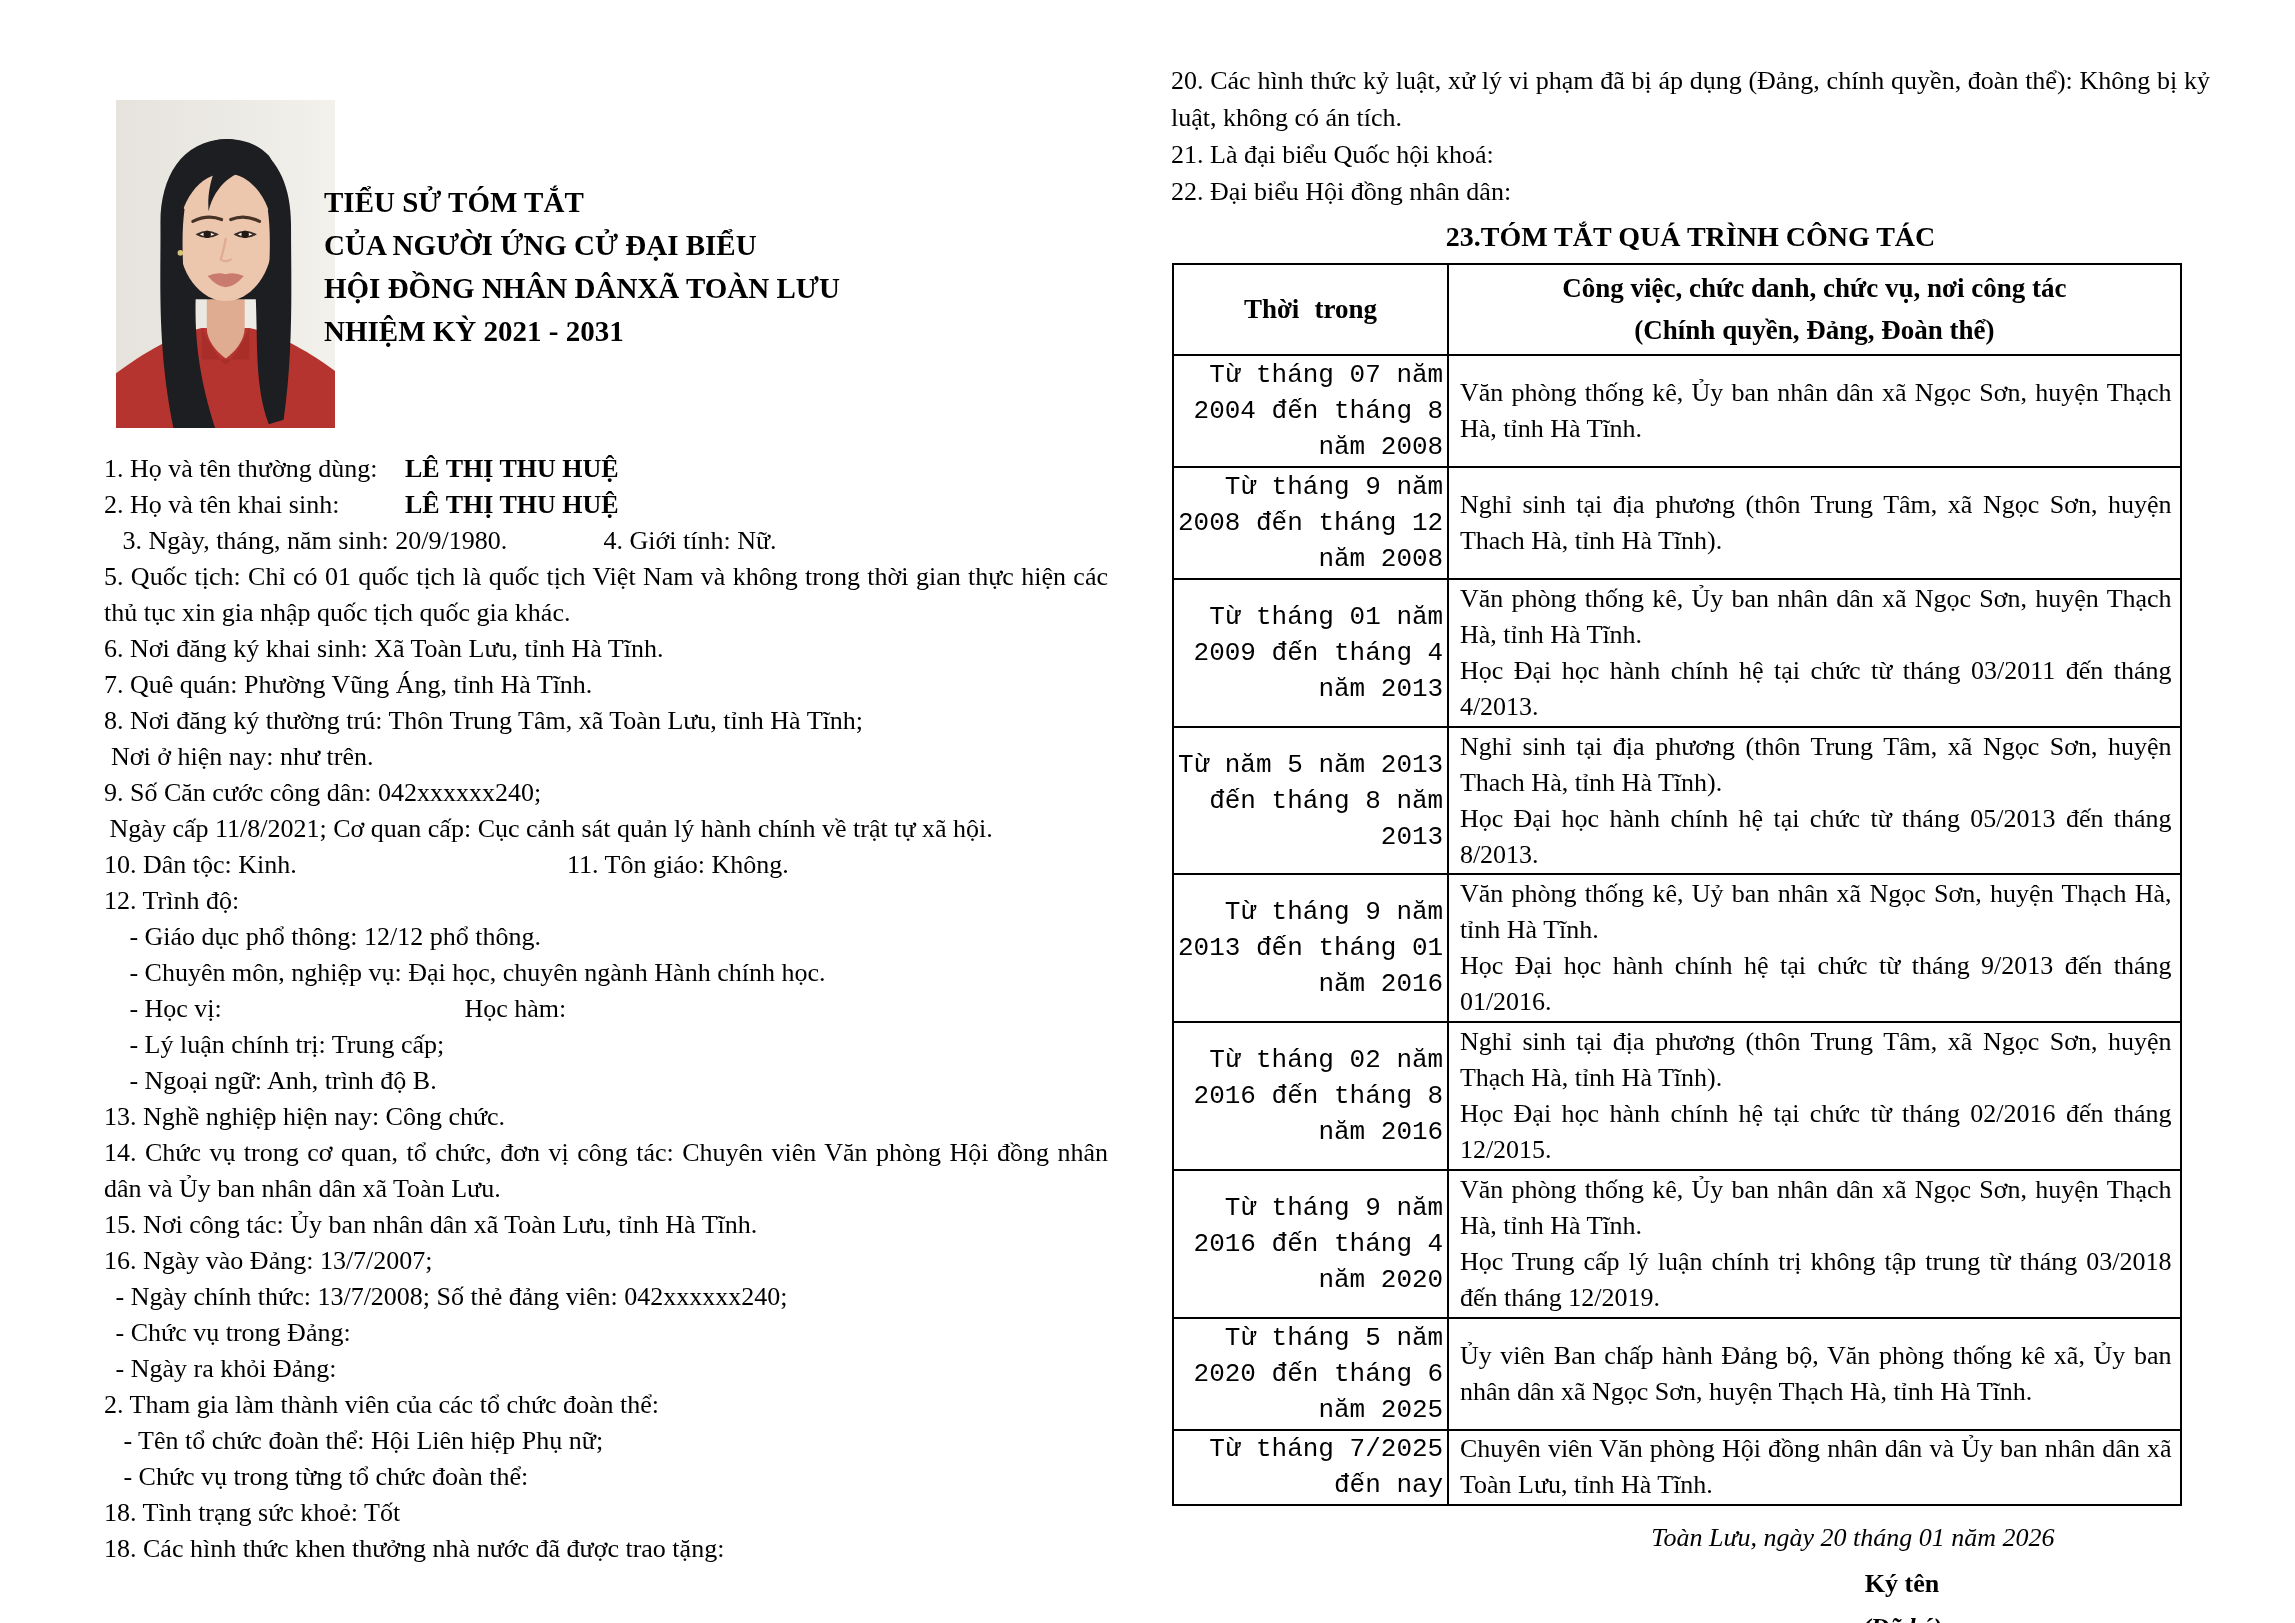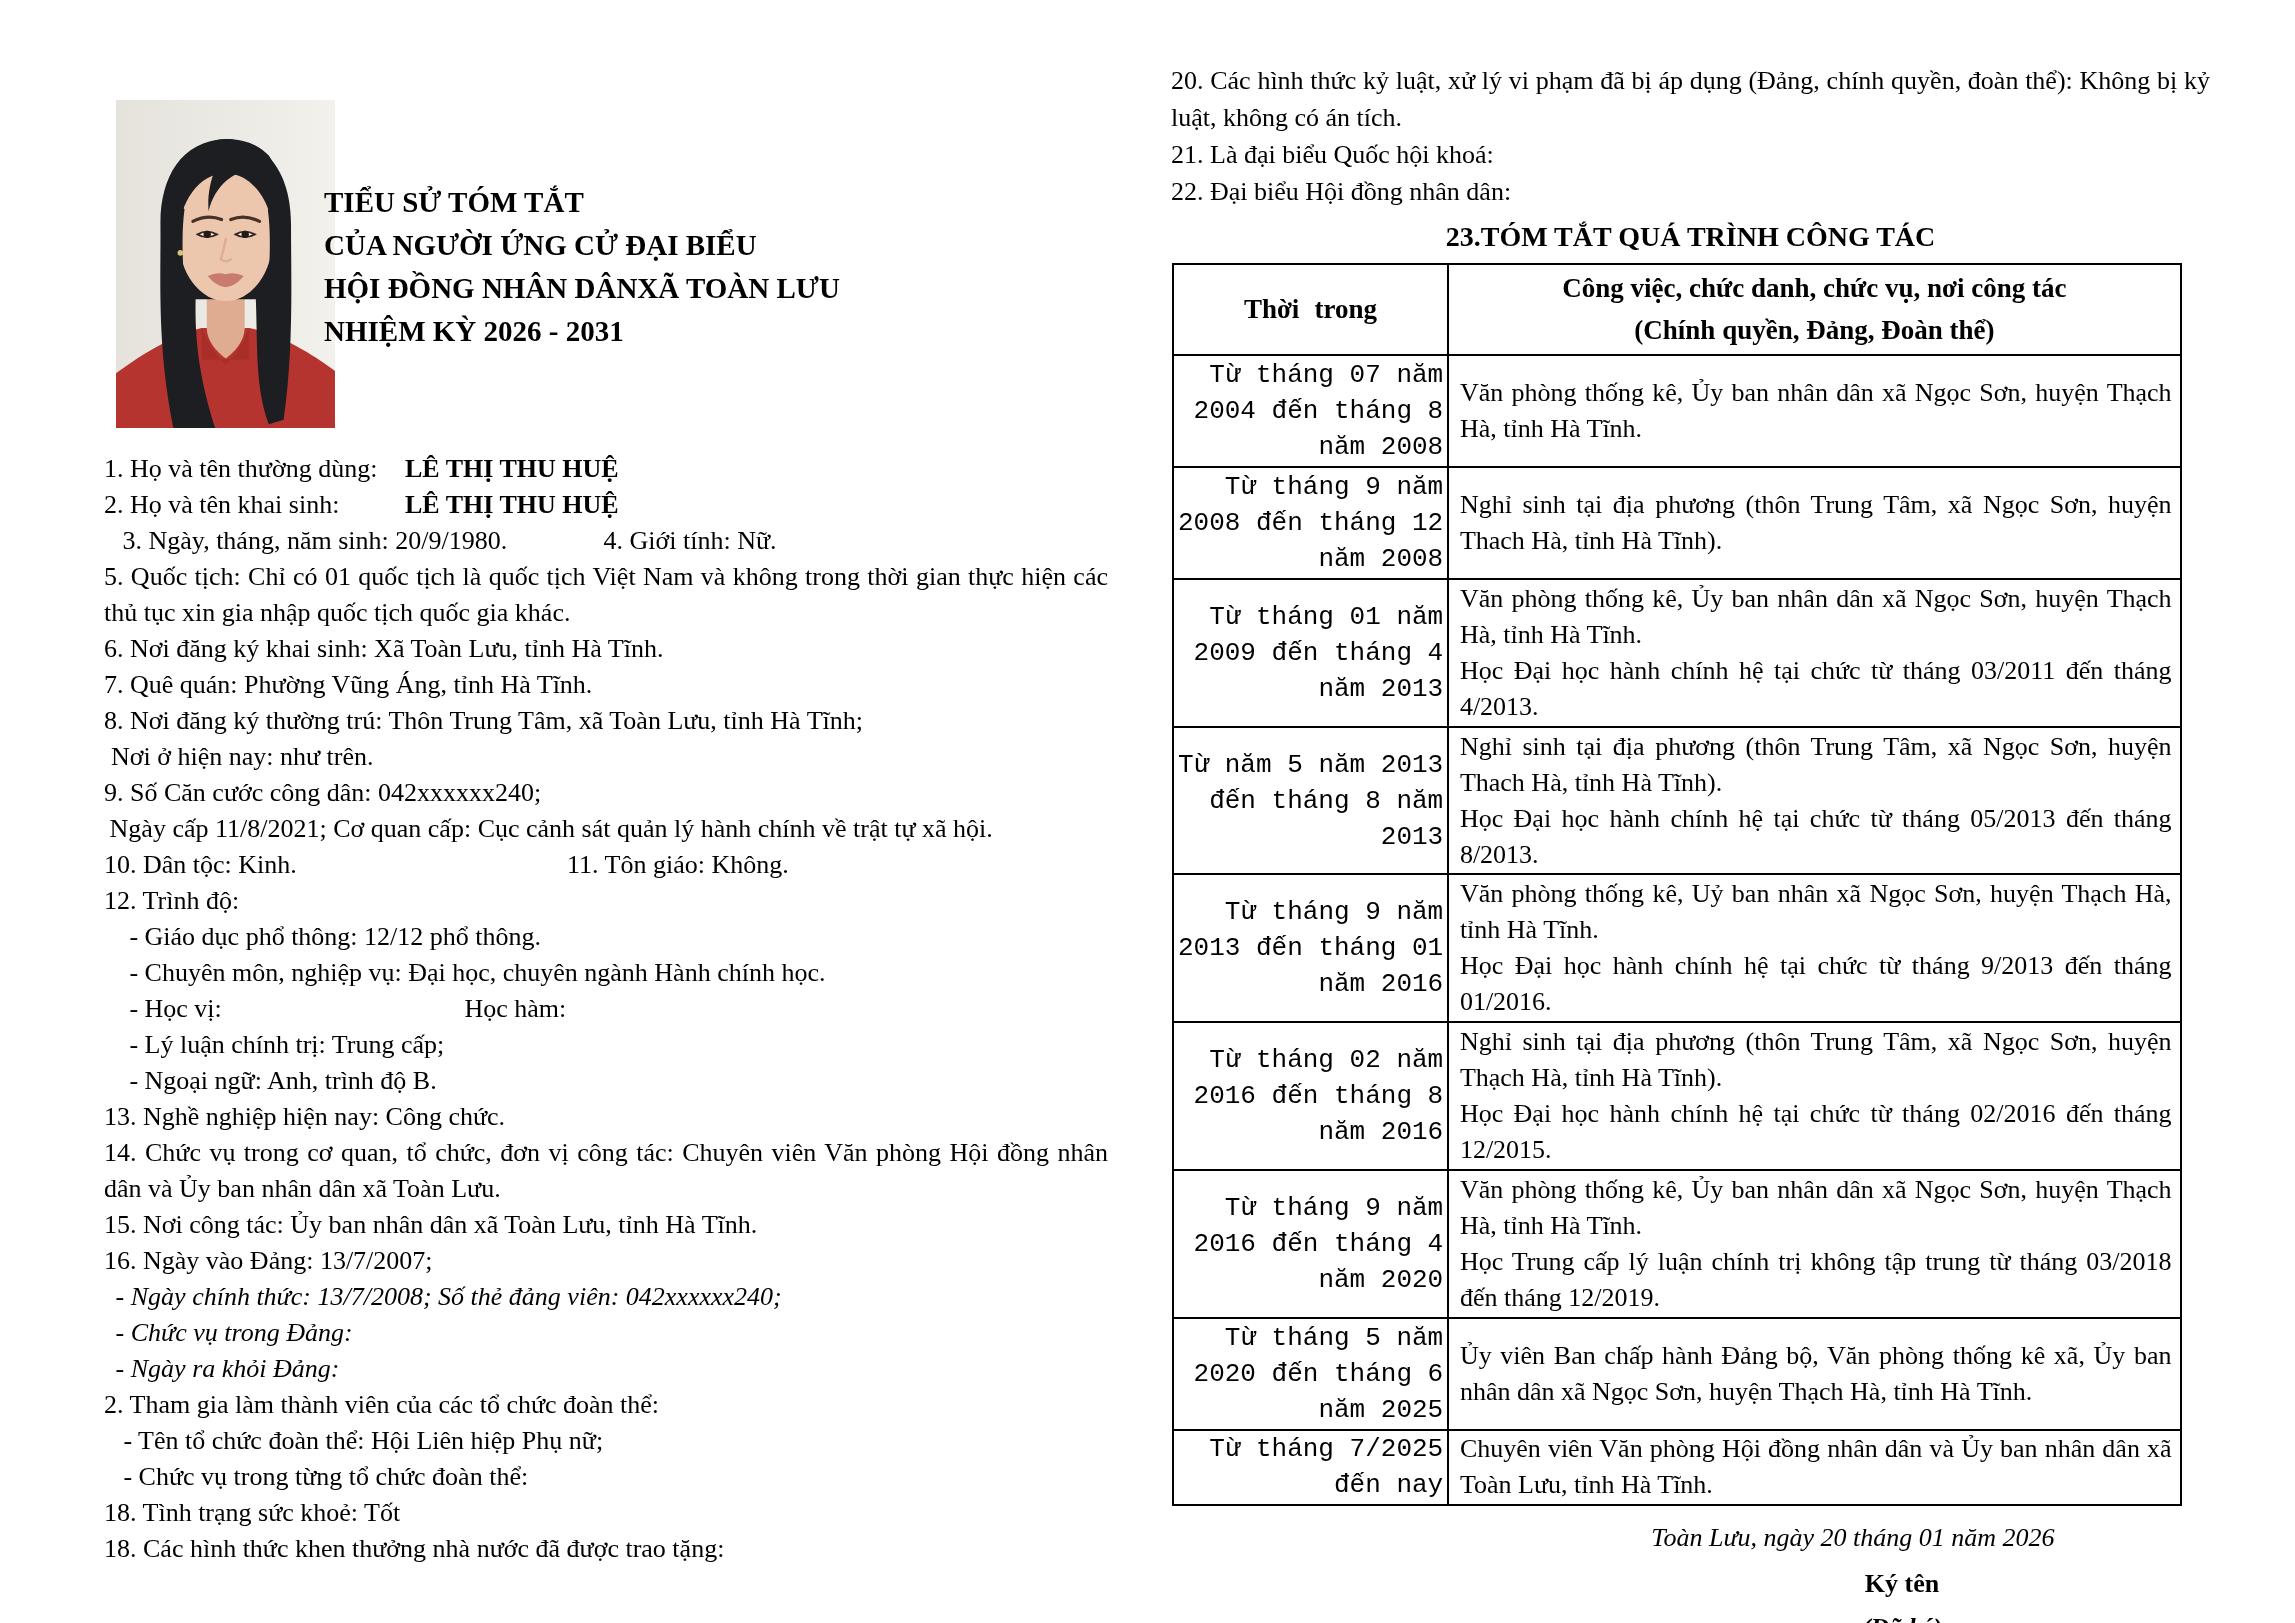--- a/index.html
+++ b/index.html
@@ -25,21 +25,21 @@
     font-size:26px; line-height:36px;
   }
   .left-col p { margin:0; text-align:justify; }
   .b { font-weight:bold; }
   .w650  { display:inline-block; width:301px; }
   .w1040 { display:inline-block; width:481px; }
   .w1000 { display:inline-block; width:463px; }
   .w725  { display:inline-block; width:335px; }
   .ind12 { padding-left:5.6px; }
   .ind15 { padding-left:7px; }
-  .ind25 { padding-left:11.6px;font-style:italic; }
+  .ind25 { padding-left:11.6px; }
   .ind40 { padding-left:18.5px; }
   .ind42 { padding-left:19.4px; }
   .ind55 { padding-left:25.4px; }
 
   
   .right-col {
     position:absolute; left:1171px; top:62px; width:1039px;
     font-size:26px; line-height:37px;
   }
   .right-col p.item { margin:0; text-align:justify; }
@@ -115,21 +115,21 @@
       <path d="M198,380 Q218,370 237,376 Q256,370 276,380 Q256,404 237,404 Q218,404 198,380 Z" fill="#c97b6e"></path>
 
       <circle cx="139" cy="330" r="6" fill="#d8c27a"></circle>
     </svg>
   </div>
 
   <div class="title-block">
     <div>TIỂU SỬ TÓM TẮT</div>
     <div>CỦA NGƯỜI ỨNG CỬ ĐẠI BIỂU</div>
     <div>HỘI ĐỒNG NHÂN DÂNXÃ TOÀN LƯU</div>
-    <div>NHIỆM KỲ 2026 - 2031</div>
+    <div>NHIỆM KỲ 2021 - 2031</div>
   </div>
 
   <div class="left-col">
     <p><span class="w650">1. Họ và tên thường dùng: </span><span class="b">LÊ THỊ THU HUỆ</span></p>
     <p><span class="w650">2. Họ và tên khai sinh:</span><span class="b">LÊ THỊ THU HUỆ</span></p>
     <p class="ind40"><span class="w1040">3. Ngày, tháng, năm sinh: 20/9/1980.</span><span>4. Giới tính: Nữ.</span></p>
     <p>5. Quốc tịch: Chỉ có 01 quốc tịch là quốc tịch Việt Nam và không trong thời gian thực hiện các thủ tục xin gia nhập quốc tịch quốc gia khác.</p>
     <p>6. Nơi đăng ký khai sinh: Xã Toàn Lưu, tỉnh Hà Tĩnh.</p>
     <p>7. Quê quán: Phường Vũng Áng, tỉnh Hà Tĩnh.</p>
     <p>8. Nơi đăng ký thường trú: Thôn Trung Tâm, xã Toàn Lưu, tỉnh Hà Tĩnh;</p>

